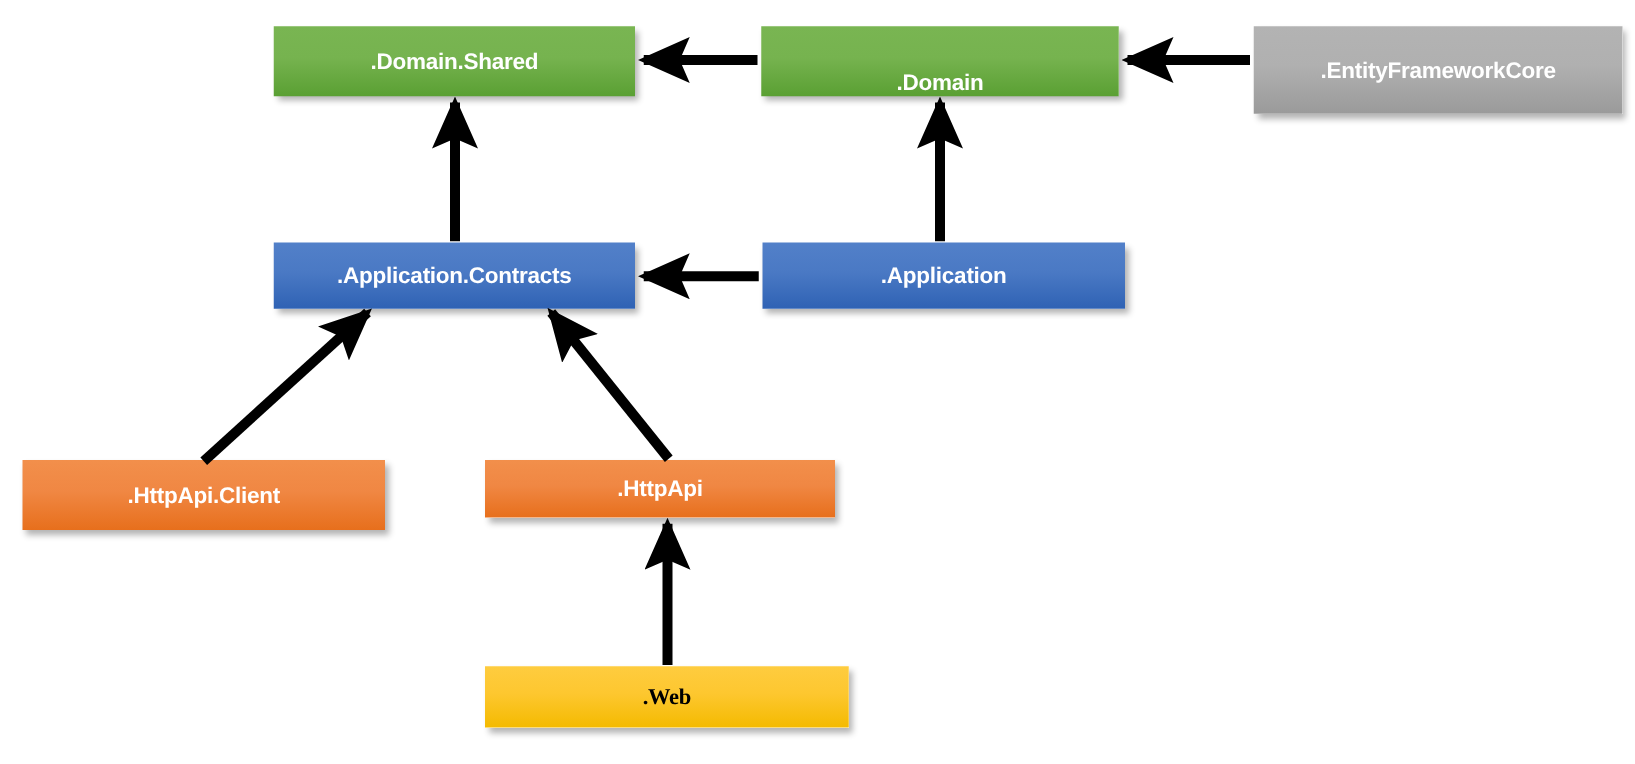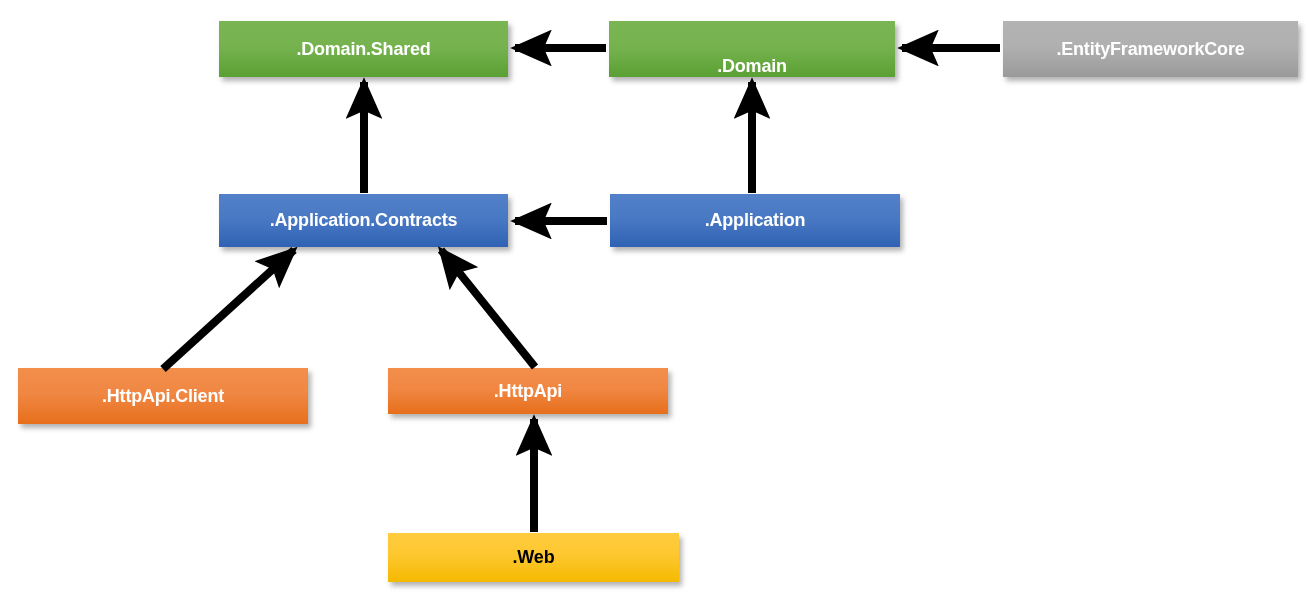--- a/index.html
+++ b/index.html
@@ -38,20 +38,21 @@
   }
   .node-gray {
     background: linear-gradient(to bottom, #b3b3b3 0%, #b0b0b0 45%, #9a9a9a 100%);
   }
   .node-orange {
     background: linear-gradient(to bottom, #f28f4b 0%, #f08743 45%, #e76f1c 100%);
   }
   .node-yellow {
     background: linear-gradient(to bottom, #fecc3f 0%, #fdc72f 45%, #f4ba00 100%);
     color: #000000;
+    font-family: Liberation Serif, serif;
   }
   .node-label {
     pointer-events: none;
     white-space: nowrap;
   }
   #arrows {
     position: absolute;
     left: 0;
     top: 0;
     width: 1308px;
@@ -83,21 +84,21 @@
   </svg>
 
   <div class="node node-green" style="left: 219px; top: 21px; width: 289px; height: 56px;">
     <span class="node-label">.Domain.Shared</span>
   </div>
 
   <div class="node node-green" style="left: 609px; top: 21px; width: 286px; height: 56px; align-items: flex-end;">
     <span class="node-label">.Domain</span>
   </div>
 
-  <div class="node node-gray" style="left: 1003px; top: 21px; width: 295px; height: 56px;">
+  <div class="node node-gray" style="left: 1003px; top: 21px; width: 295px; height: 70px;">
     <span class="node-label">.EntityFrameworkCore</span>
   </div>
 
   <div class="node node-blue" style="left: 219px; top: 194px; width: 289px; height: 53px;">
     <span class="node-label">.Application.Contracts</span>
   </div>
 
   <div class="node node-blue" style="left: 610px; top: 194px; width: 290px; height: 53px;">
     <span class="node-label">.Application</span>
   </div>

